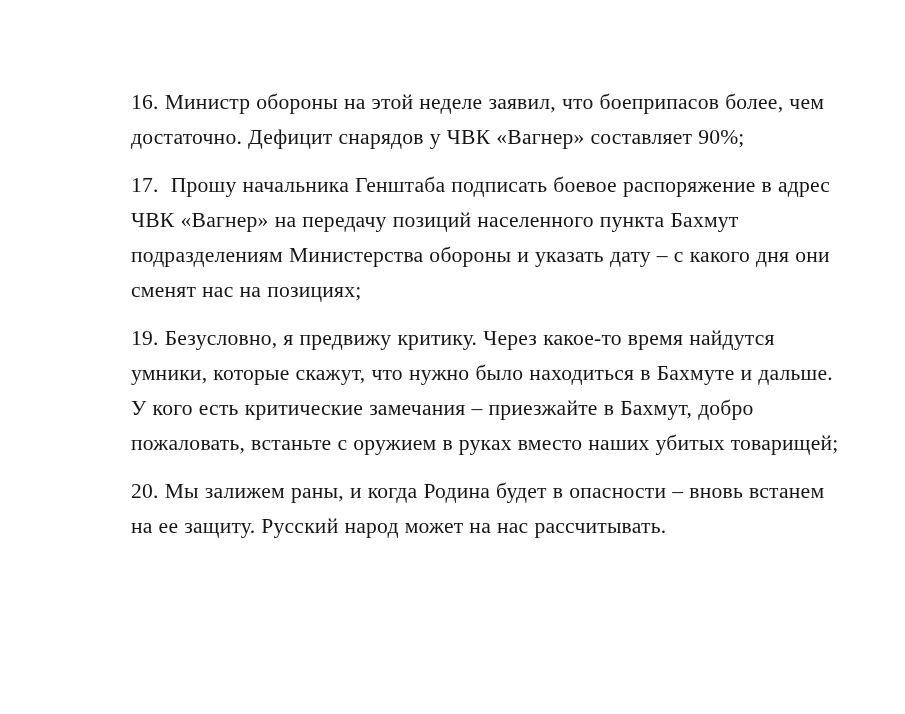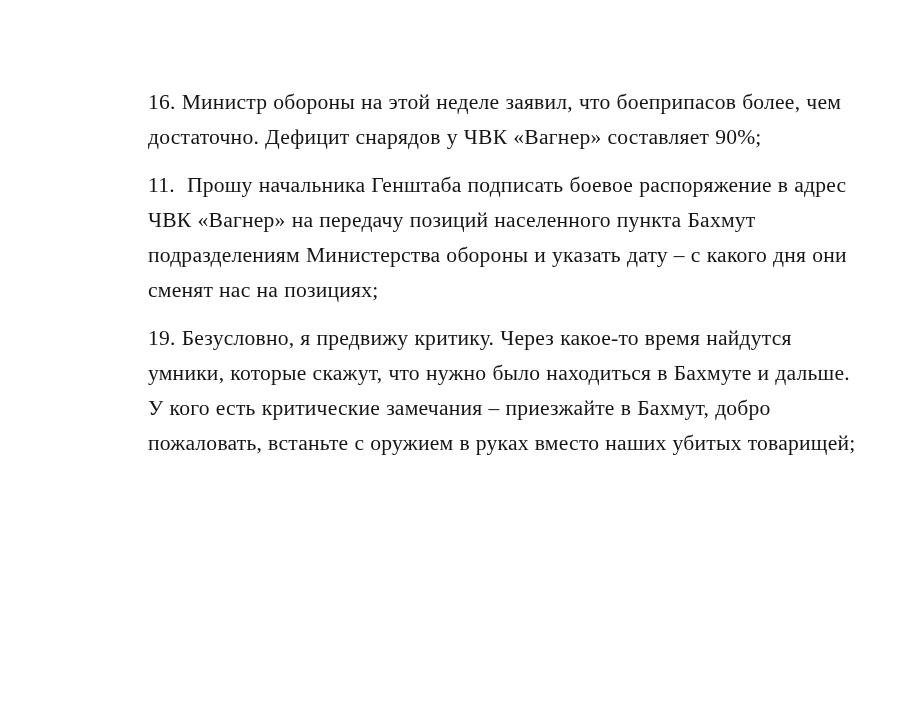--- a/index.html
+++ b/index.html
@@ -14,21 +14,20 @@
     font-family: "Liberation Serif", "DejaVu Serif", serif;
     overflow: hidden;
   }
 
   #page {
     box-sizing: border-box;
     width: 827px;
     height: 714px;
     background: #ffffff;
     padding: 85px 96px 0 131px;
-    margin-left: 17px;
   }
 
   .doc-body {
     width: 716px;
   }
 
   .para {
     margin: 0 0 13px 0;
     font-size: 21.6px;
     line-height: 35px;
@@ -45,20 +44,21 @@
   }
 </style>
 </head>
 <body>
 
 <div id="page">
   <div class="doc-body">
 
     <p class="para">16. Министр обороны на этой неделе заявил, что боеприпасов более, чем достаточно. Дефицит снарядов у ЧВК «Вагнер» составляет 90%;</p>
 
-    <p class="para">11.  Прошу начальника Генштаба подписать боевое распоряжение в адрес ЧВК «Вагнер» на передачу позиций населенного пункта Бахмут подразделениям Министерства обороны и указать дату – с какого дня они сменят нас на позициях;</p>
+    <p class="para">17.  Прошу начальника Генштаба подписать боевое распоряжение в адрес ЧВК «Вагнер» на передачу позиций населенного пункта Бахмут подразделениям Министерства обороны и указать дату – с какого дня они сменят нас на позициях;</p>
 
     <p class="para">19. Безусловно, я предвижу критику. Через какое-то время найдутся умники, которые скажут, что нужно было находиться в Бахмуте и дальше. У кого есть критические замечания – приезжайте в Бахмут, добро пожаловать, встаньте с оружием в руках вместо наших убитых товарищей;</p>
 
 
+    <p class="para">20. Мы залижем раны, и когда Родина будет в опасности – вновь встанем на ее защиту. Русский народ может на нас рассчитывать.</p>
 
   </div>
 </div>
 
 </body></html>

